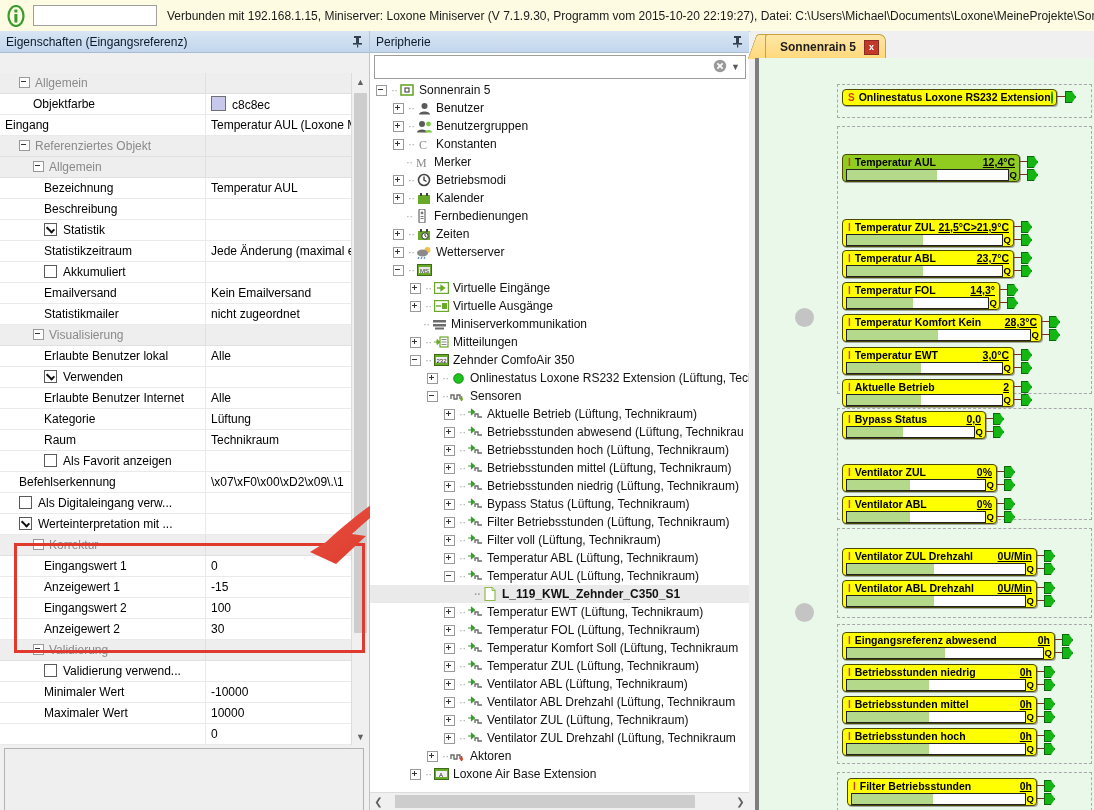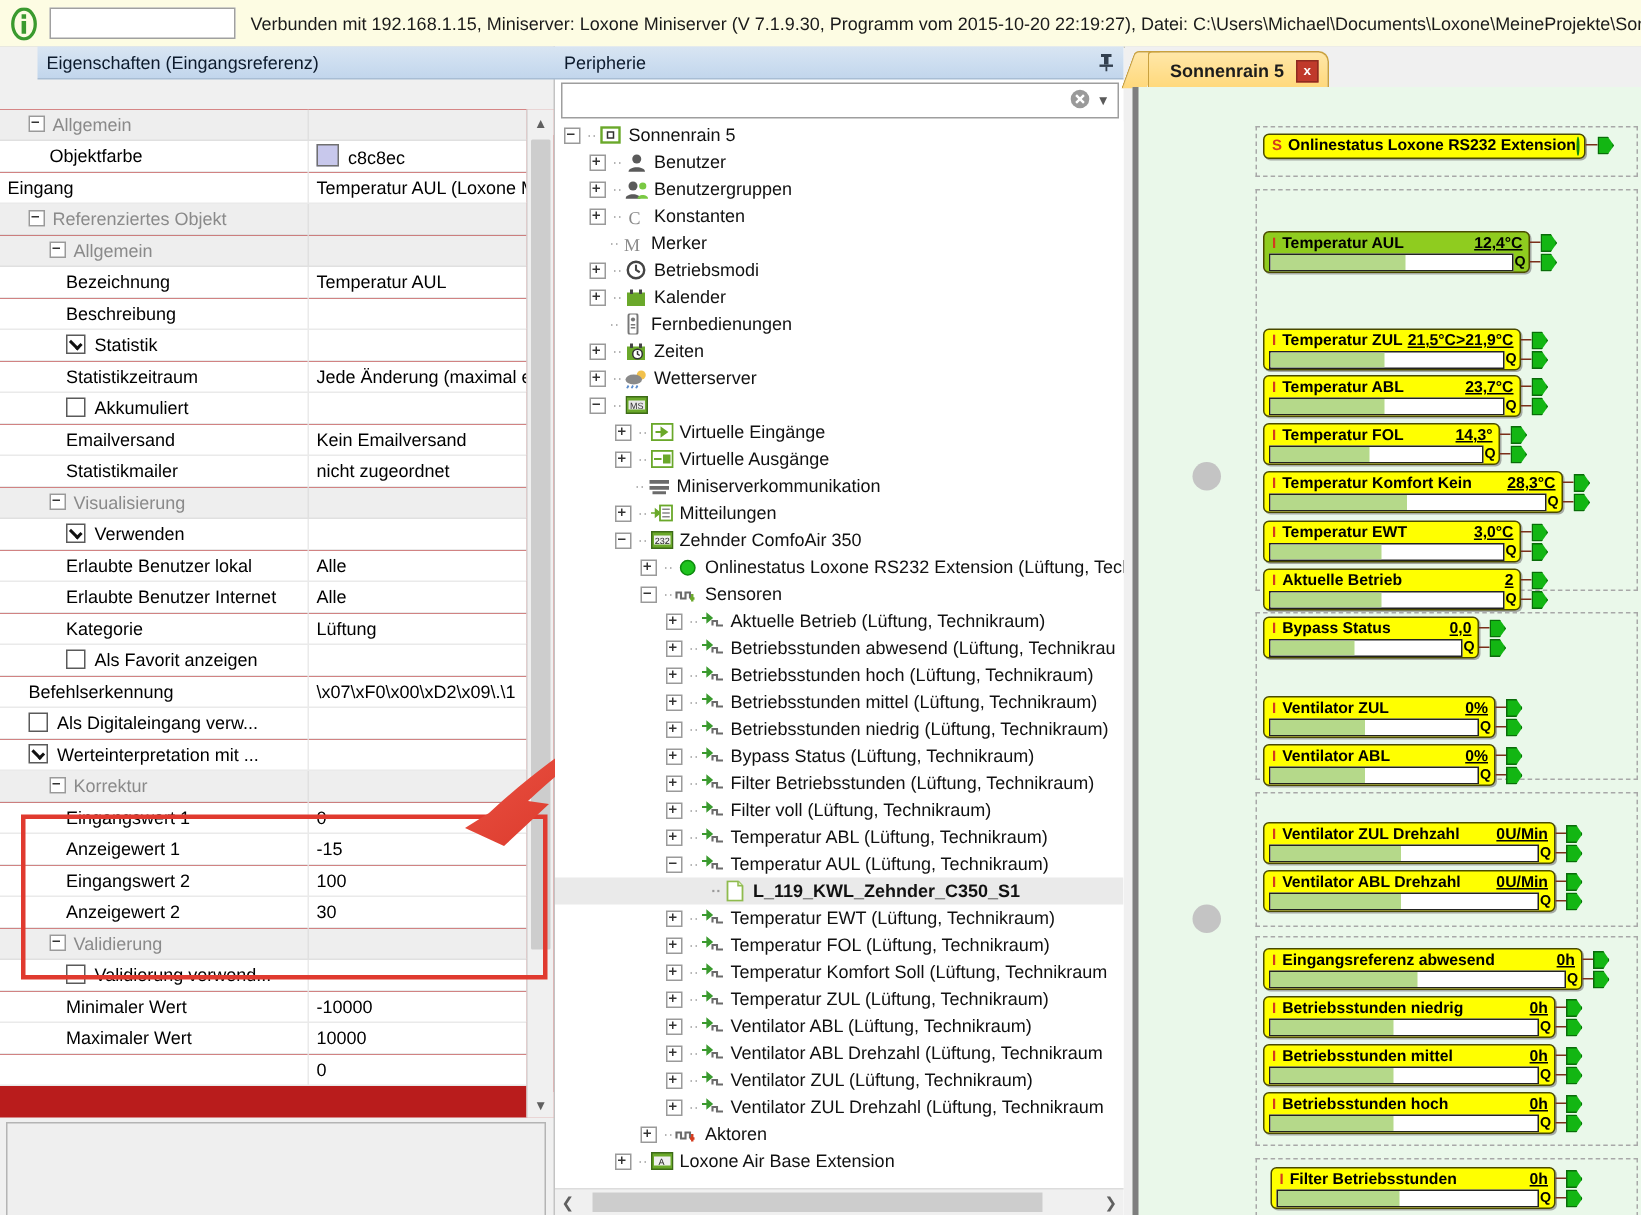--- a/index.html
+++ b/index.html
@@ -35,31 +35,31 @@
     font-size:12px;color:#0c1a2c;
   }
   .panel-head .ph-title{margin-left:6px;}
   .pin-icon{margin-left:auto;margin-right:6px;width:11px;height:13px;}
 
   
   #left{
     position:absolute;left:0;top:31px;width:369px;height:779px;
     background:#f0f0f0;border-right:1px solid #c3c3c3;
   }
-  #left .panel-head{width:369px;margin-left:25px;}
+  #left .panel-head{width:369px;}
   .grid-head{
     position:absolute;left:0;top:21px;width:369px;height:21px;
     background:#fafafa;border-bottom:1px solid #d2d2d2;display:flex;
     font-size:12px;
   }
   .grid-head .gh{padding-left:7px;line-height:21px;color:#222;}
   .gh1{width:185px;border-right:1px solid #e2e2e2;}
   .grid-wrap{
     position:absolute;left:0;top:42px;width:369px;height:672px;
-    overflow:hidden;background:#b91c1c;
+    overflow:hidden;background:#f9a8d4;
   }
   .grid-scroll{position:absolute;left:0;top:0;width:351px;}
   table.props{border-collapse:collapse;width:351px;table-layout:fixed;}
   table.props td{
     height:18px;font-size:12px;border-bottom:1px solid #eaeaea;
     vertical-align:middle;overflow:hidden;white-space:nowrap;
   }
   td.k{width:185px;border-right:1px solid #eaeaea;background:#fff;}
   td.v{background:#fff;padding-left:5px;}
   tr.grp td{
@@ -303,34 +303,38 @@
               </tr>
               <tr>
                 <td class="k ind3"><span>Statistikmailer</span></td>
                 <td class="v">nicht zugeordnet</td>
               </tr>
               <tr class="grp">
                 <td class="k ind2"><span class="expander"></span><span>Visualisierung</span></td>
                 <td class="v"></td>
               </tr>
               <tr>
+                <td class="k ind3"><span>Erlaubte Benutzer lokal</span></td>
+                <td class="v">Alle</td>
+              </tr>
+              <tr>
                 <td class="k ind3"><span class="cb on"></span><span>Verwenden</span></td>
                 <td class="v"></td>
               </tr>
               <tr>
-                <td class="k ind3"><span>Erlaubte Benutzer lokal</span></td>
-                <td class="v">Alle</td>
-              </tr>
-              <tr>
                 <td class="k ind3"><span>Erlaubte Benutzer Internet</span></td>
                 <td class="v">Alle</td>
               </tr>
               <tr>
                 <td class="k ind3"><span>Kategorie</span></td>
                 <td class="v">Lüftung</td>
+              </tr>
+              <tr>
+                <td class="k ind3"><span>Raum</span></td>
+                <td class="v">Technikraum</td>
               </tr>
               <tr>
                 <td class="k ind3"><span class="cb"></span><span>Als Favorit anzeigen</span></td>
                 <td class="v"></td>
               </tr>
               <tr>
                 <td class="k ind1"><span>Befehlserkennung</span></td>
                 <td class="v">\x07\xF0\x00\xD2\x09\.\1</td>
               </tr>
               <tr>

